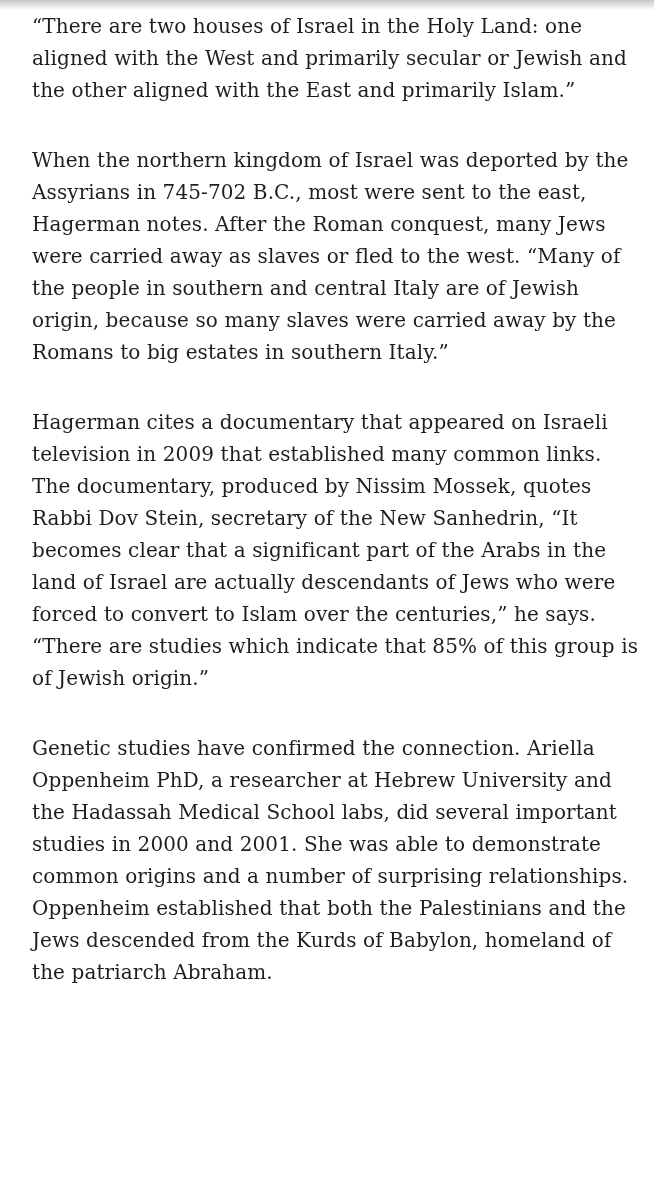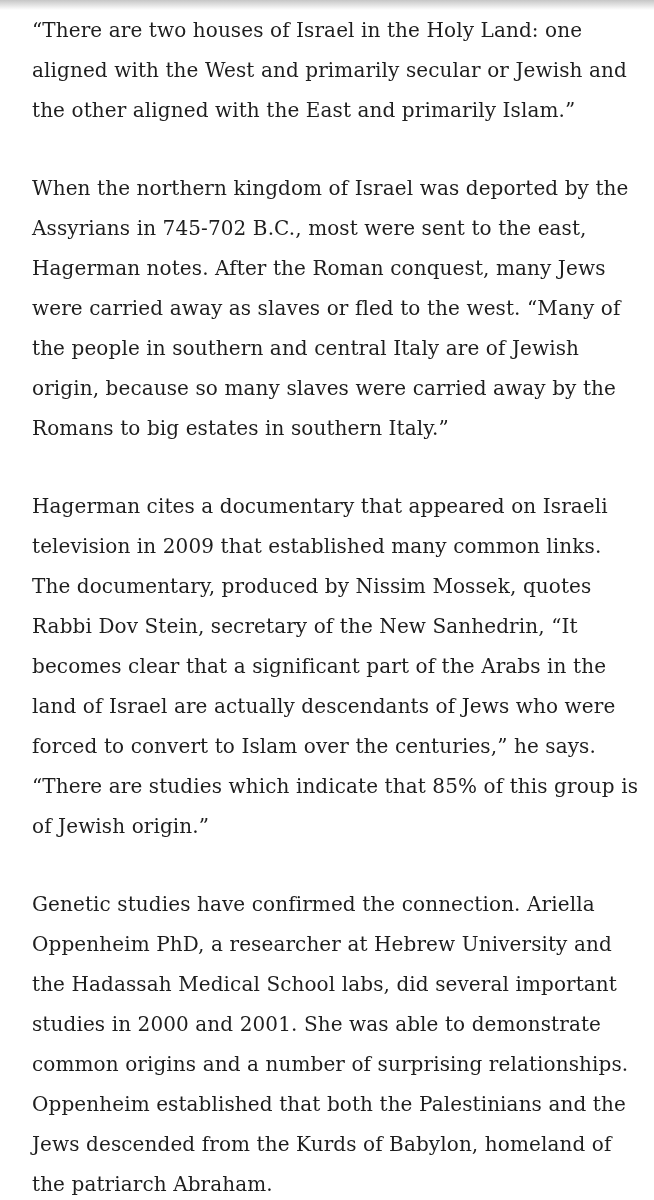--- a/index.html
+++ b/index.html
@@ -24,21 +24,21 @@
     width: 100%;
     height: 10px;
     background: linear-gradient(to bottom, #c6c6c6 0%, rgba(255,255,255,0) 100%);
     pointer-events: none;
   }
   .article {
     padding: 10px 28px 0 32px;
   }
   .article p {
     font-size: 20px;
-    line-height: 40px;
+    line-height: 32px;
     white-space: pre;        
     letter-spacing: 0.1px;
     margin: 0 0 38px 0;
     color: #1e1e1e;
     text-rendering: optimizeLegibility;
   }
 </style>
 </head>
 <body>
 

